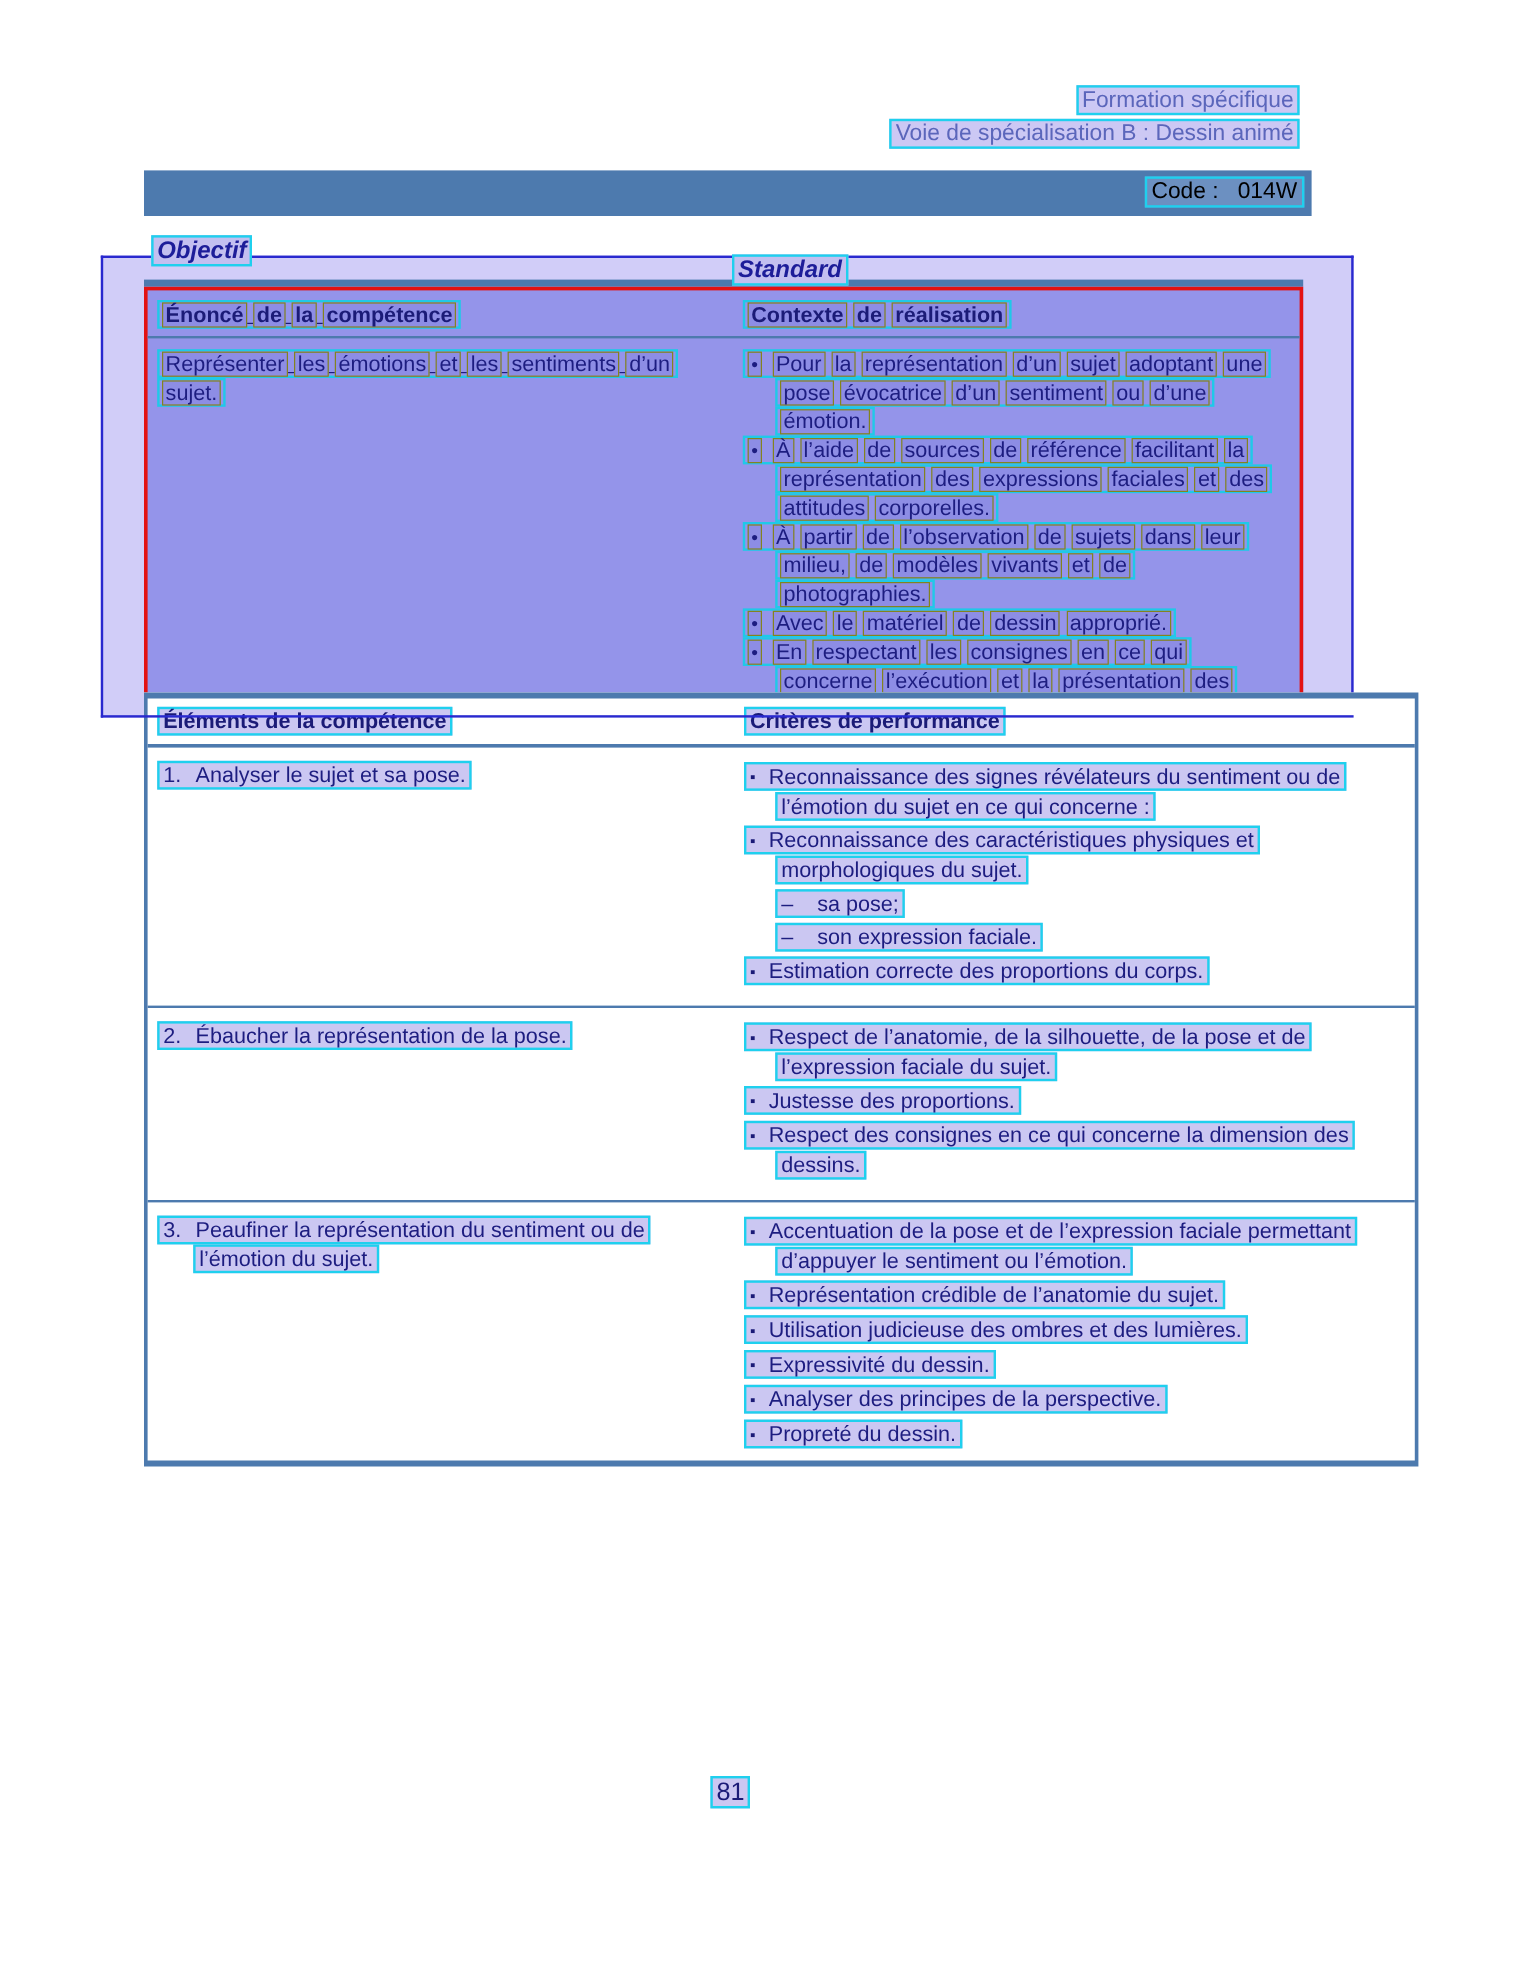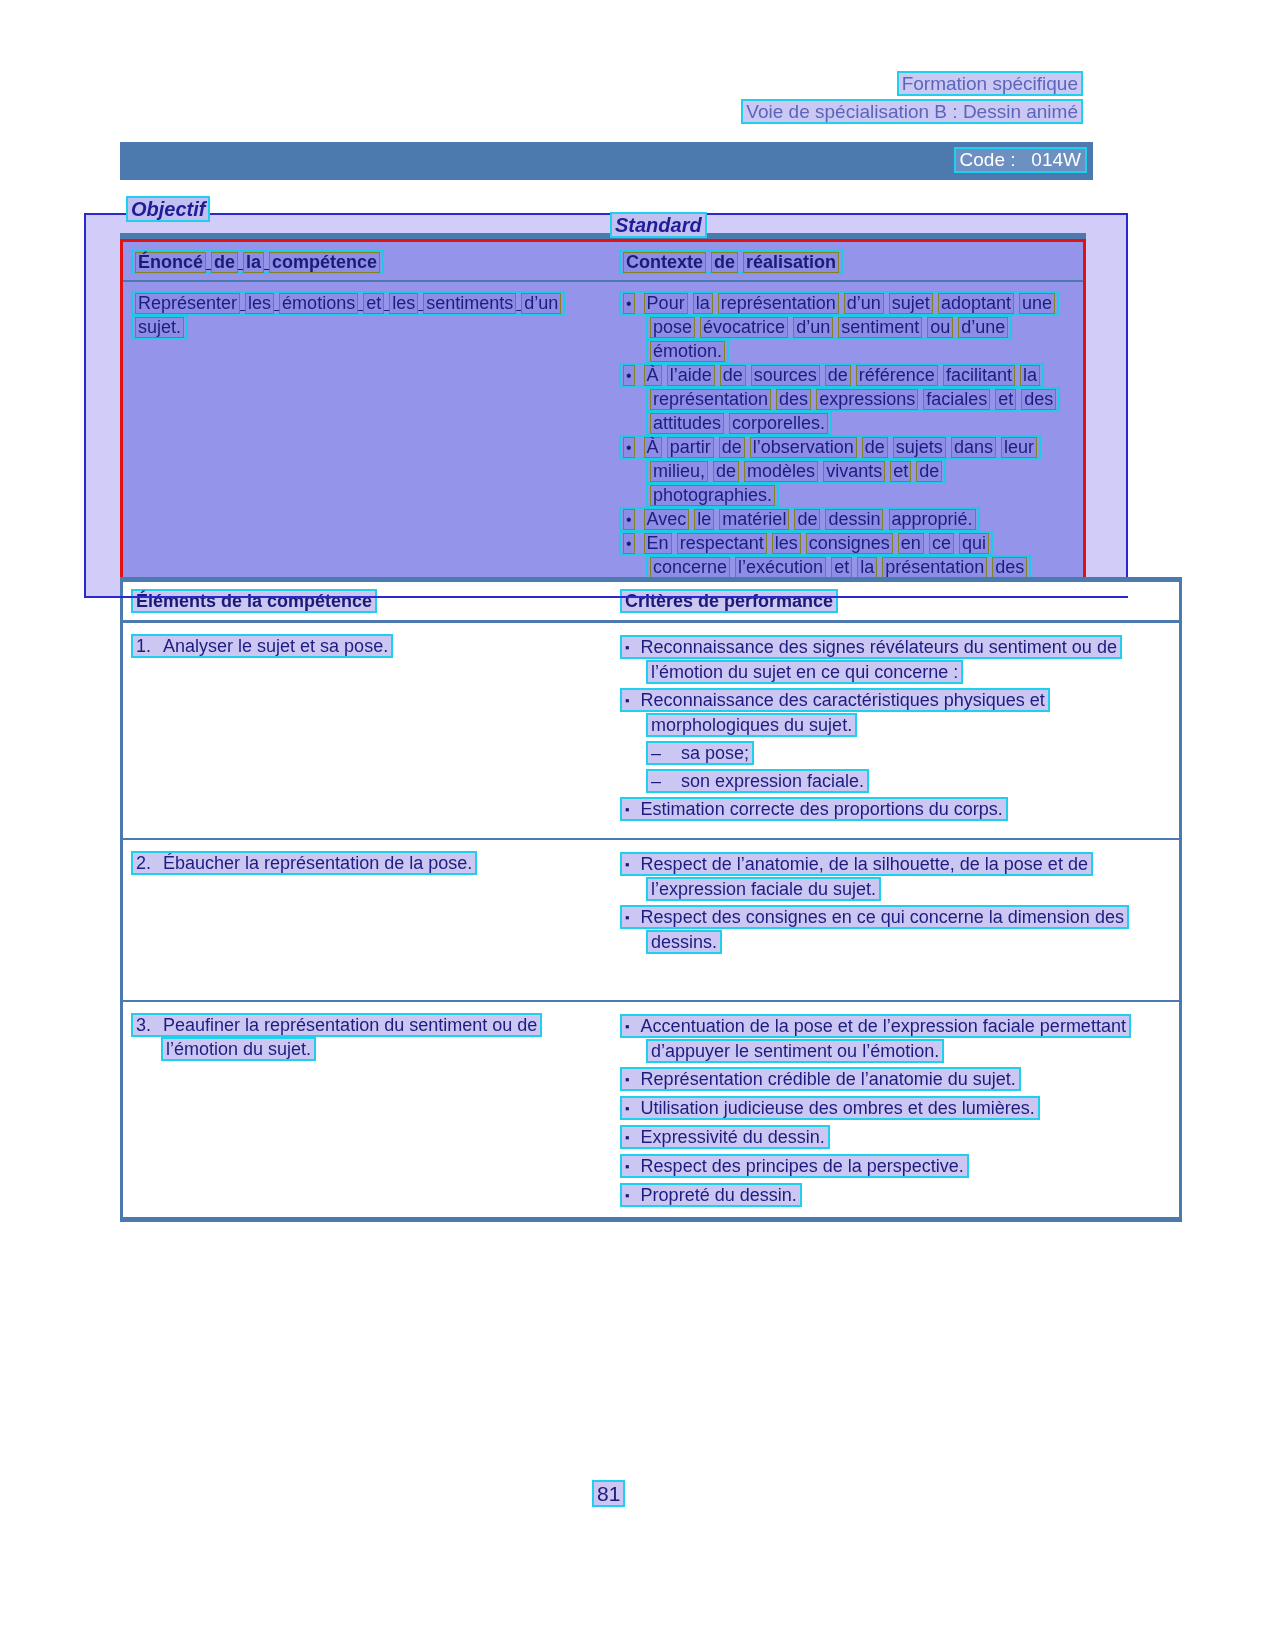--- a/index.html
+++ b/index.html
@@ -11,21 +11,21 @@
        box-decoration-break:clone;-webkit-box-decoration-break:clone;}
 
   
   .doc-header{position:absolute;top:71px;right:192px;text-align:right;
               font-size:19px;line-height:26px;color:#5b66bb;}
   .doc-header .line{display:block;margin-bottom:2px;}
   .doc-header .hl2{background:#ccc8f4;}
 
   
   .code-bar{position:absolute;left:120px;top:142px;width:973px;height:38px;background:#4d7aae;}
-  .code-label{position:absolute;right:6px;top:5px;font-size:19px;color:#ffffff;
+  .code-label{position:absolute;right:6px;top:5px;font-size:19px;color:#000000;
               white-space:pre;background:rgba(190,200,245,.28);
               border:2px solid #1fd0ee;padding:0 4px;}
 
   
   .overlay{position:absolute;left:84px;top:213px;width:1044px;height:385px;
            box-sizing:border-box;background:#d1cdf8;
            border:2px solid #2929cf;border-bottom:none;}
   .overlay-bottom{position:absolute;left:84px;top:596px;width:1044px;height:2px;
                   background:#2929cf;z-index:6;}
 
@@ -153,34 +153,35 @@
         <div class="crit"><span class="hl2"><span class="blt sq"></span><span>Estimation correcte des proportions du corps.</span></span></div>
       </div>
     </div>
 
     <div class="t2-row r2">
       <div class="t2-col1">
         <div class="el"><span class="hl2"><span class="num">2.</span><span>Ébaucher la représentation de la pose.</span></span></div>
       </div>
       <div class="t2-col2">
         <div class="crit"><span class="hl2"><span class="blt sq"></span><span>Respect de l’anatomie, de la silhouette, de la pose et de l’expression faciale du sujet.</span></span></div>
+        <div class="crit"><span class="hl2"><span class="blt sq"></span><span>Justesse des proportions.</span></span></div>
         <div class="crit"><span class="hl2"><span class="blt sq"></span><span>Respect des consignes en ce qui concerne la dimension des dessins.</span></span></div>
       </div>
     </div>
 
     <div class="t2-row r3">
       <div class="t2-col1">
         <div class="el"><span class="hl2"><span class="num">3.</span><span>Peaufiner la représentation du sentiment ou de l’émotion du sujet.</span></span></div>
       </div>
       <div class="t2-col2">
         <div class="crit"><span class="hl2"><span class="blt sq"></span><span>Accentuation de la pose et de l’expression faciale permettant d’appuyer le sentiment ou l’émotion.</span></span></div>
         <div class="crit"><span class="hl2"><span class="blt sq"></span><span>Représentation crédible de l’anatomie du sujet.</span></span></div>
         <div class="crit"><span class="hl2"><span class="blt sq"></span><span>Utilisation judicieuse des ombres et des lumières.</span></span></div>
         <div class="crit"><span class="hl2"><span class="blt sq"></span><span>Expressivité du dessin.</span></span></div>
-        <div class="crit"><span class="hl2"><span class="blt sq"></span><span>Respect des principes de la perspective.</span></span></div>
+        <div class="crit"><span class="hl2"><span class="blt sq"></span><span>Analyser des principes de la perspective.</span></span></div>
         <div class="crit"><span class="hl2"><span class="blt sq"></span><span>Propreté du dessin.</span></span></div>
       </div>
     </div>
   </div>
 
   <div class="overlay-bottom"></div>
 
   <div class="page-num">
     <span class="hl2">81</span>
   </div>

